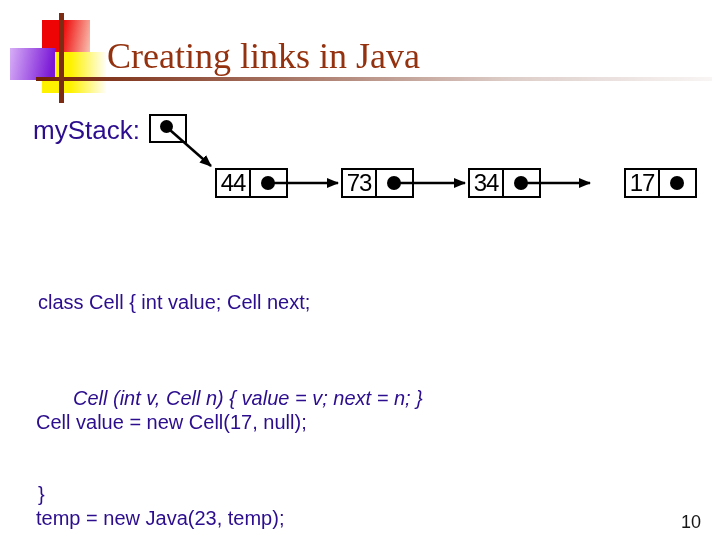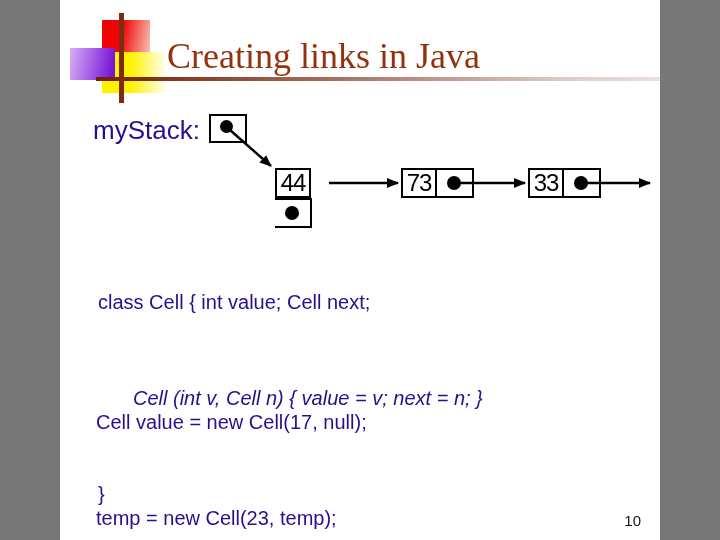--- a/index.html
+++ b/index.html
@@ -1,17 +1,17 @@
 <!DOCTYPE html>
 <html><head>
 <meta charset="utf-8">
 <style>
   html,body{margin:0;padding:0;background:#777;}
   .slide{
-    position:relative; width:600px; height:540px; background:#ffffff;
+    position:relative; width:720px; height:540px; background:#ffffff;
     overflow:hidden; font-family:"Liberation Sans",sans-serif;
     margin:0 auto;
   }
   
   .sq{position:absolute;}
   .sq-red{left:42px; top:20px; width:48px; height:32px;
     background:linear-gradient(100deg,#ee0404 40%,#f8c2b2 100%);}
   .sq-purple{left:10px; top:48px; width:45px; height:32px;
     background:linear-gradient(100deg,#d7aef6 0%,#7a18d6 90%);}
   .sq-yellow{left:42px; top:52px; width:64px; height:41px;
@@ -29,21 +29,21 @@
     position:absolute; left:33px; top:115px;
     font-size:26px; color:#2b0d8e; white-space:nowrap;
   }
   .stack-box{
     position:absolute; left:149px; top:114px; width:38px; height:29px;
     border:2px solid #000; box-sizing:border-box;
   }
   .stack-box .dot{left:9px; top:4px; width:13px; height:13px;}
   .dot{position:absolute; background:#000; border-radius:50%;}
   .cell{position:absolute; top:168px; display:flex;}
-  .cell.c0{left:215px;flex-direction:column;} .cell.c1{left:341px;} .cell.c2{left:468px;} .cell.c3{left:624px;}
+  .cell.c0{left:215px;} .cell.c1{left:341px;} .cell.c2{left:468px;} .cell.c3{left:624px;}
   .val{
     width:36px; height:30px; border:2px solid #000; box-sizing:border-box;
     display:flex; align-items:center; justify-content:center;
     font-size:24px; color:#000; letter-spacing:-1px;
   }
   .ptr{
     width:37px; height:30px; border:2px solid #000; border-left:none;
     box-sizing:border-box; position:relative;
   }
   .ptr .dot{left:10px; top:6px; width:14px; height:14px;}
@@ -52,21 +52,21 @@
   .code{
     position:absolute; font-size:20px; line-height:32px;
     color:#2b0d8e; white-space:pre;
   }
   .code-1{left:38px; top:222px;}
   .code-2{left:36px; top:342px;}
   .code .indent{padding-left:35px;font-style:italic;}
   
   .page-number{
     position:absolute; top:512px; right:19px;
-    font-size:15px; color:#161616;
+    font-size:18px; color:#161616;
   }
 </style>
 </head>
 <body>
 
 <div class="slide">
 
   <div class="sq sq-red"></div>
   <div class="sq sq-yellow"></div>
   <div class="sq sq-purple"></div>
@@ -86,21 +86,21 @@
       <span class="dot"></span>
     </div>
   </div>
   <div class="cell c1">
     <div class="val">73</div>
     <div class="ptr">
       <span class="dot"></span>
     </div>
   </div>
   <div class="cell c2">
-    <div class="val">33</div>
+    <div class="val">34</div>
     <div class="ptr">
       <span class="dot"></span>
     </div>
   </div>
   <div class="cell c3">
     <div class="val">17</div>
     <div class="ptr">
       <span class="dot"></span>
     </div>
   </div>
@@ -118,20 +118,20 @@
   </svg>
 
   <div class="code code-1">
     <div>class Cell { int value; Cell next;</div>
     <div class="indent">Cell (int v, Cell n) { value = v; next = n; }</div>
     <div>}</div>
   </div>
 
   <div class="code code-2">
     <div>Cell value = new Cell(17, null);</div>
-    <div>temp = new Cell(23, temp);</div>
+    <div>temp = new Java(23, temp);</div>
     
     
   </div>
 
   <div class="page-number">10</div>
 
 </div>
 
 </body></html>

